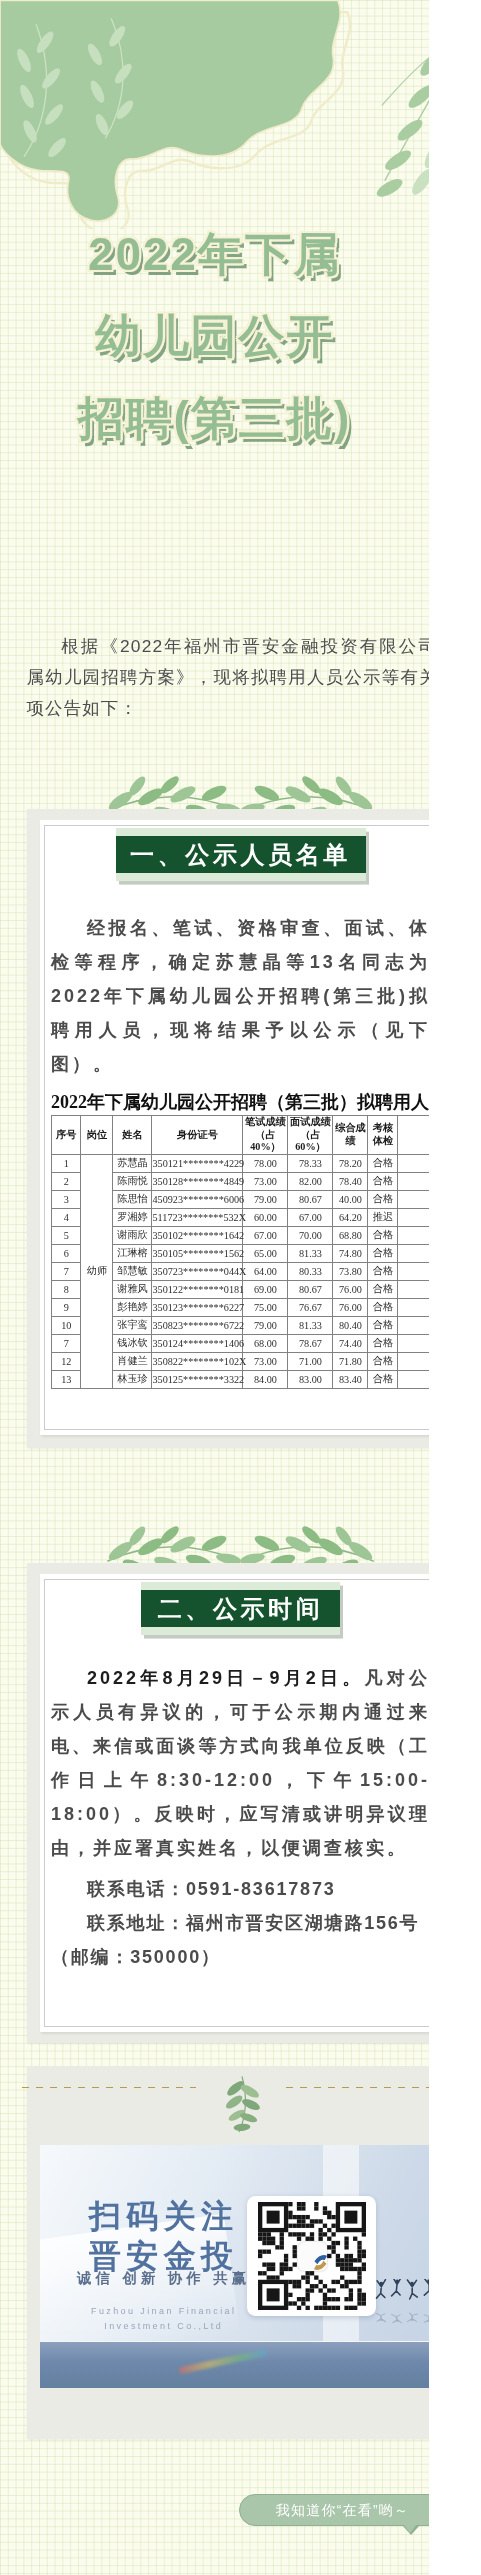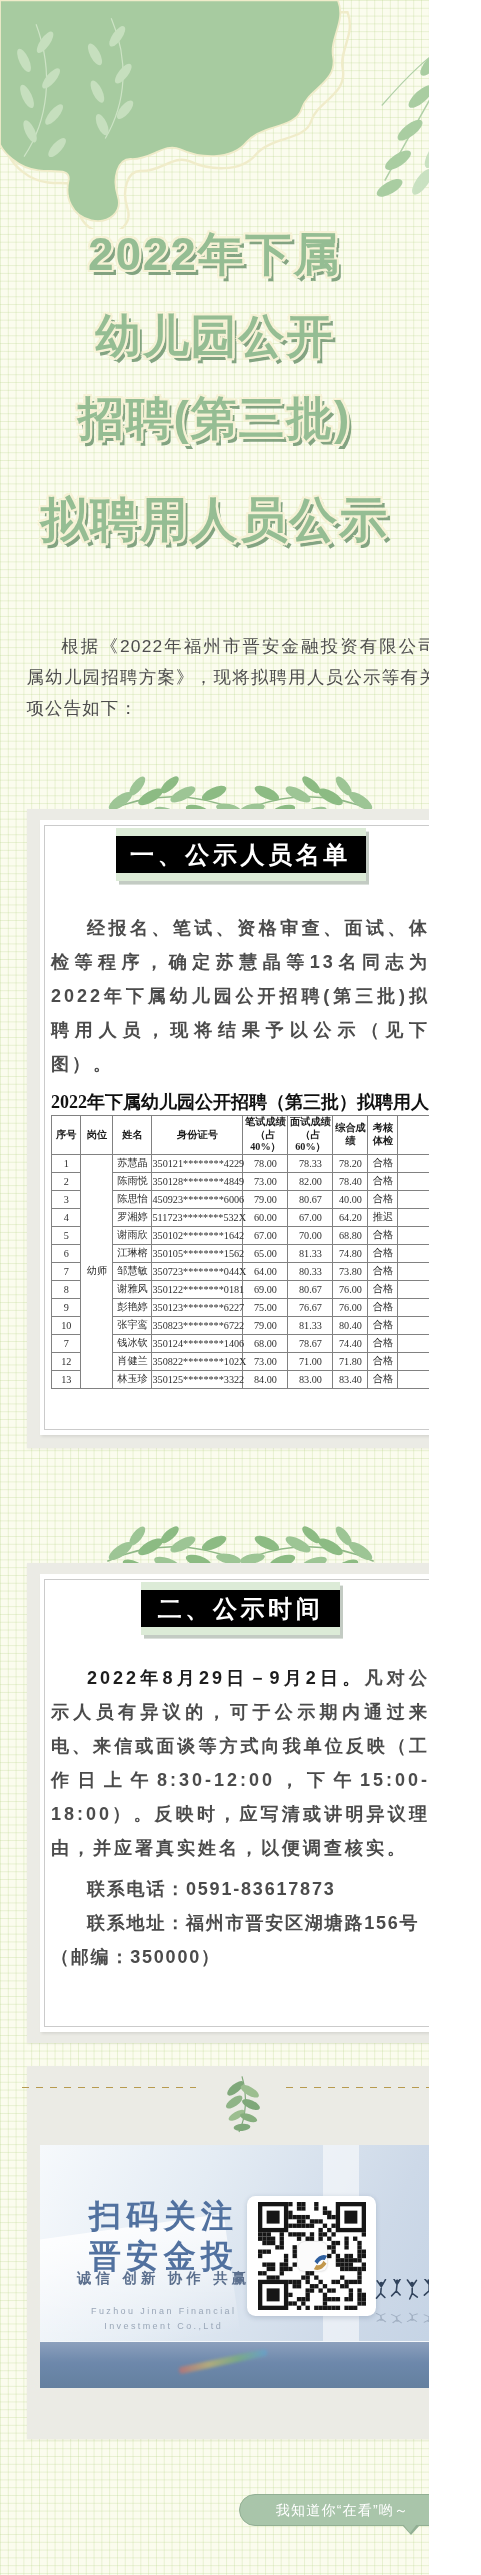--- a/index.html
+++ b/index.html
@@ -32,21 +32,21 @@
   .panel{position:absolute;left:27px;width:427px;background:#ebebe5;box-shadow:0 1.2px 2.4px rgba(0,0,0,.06);}
   .card{position:absolute;left:12.6px;right:12.6px;background:#fff;box-shadow:1.2px 1.8px 3px rgba(0,0,0,.10);}
   .card-frame{position:absolute;inset:4.8px;border:0.6px solid #cbcbcb;pointer-events:none;}
   .card-content{position:relative;padding:0 11.4px;}
   
   .sec-banner{
     margin:8.4px auto 0 auto;background:#dcebd7;padding:7.8px 0;
     box-shadow:3px 3.6px 0 rgba(104,124,104,.40);
   }
   .sec-banner .bar{
-    background:#000000;height:37px;line-height:37px;text-align:center;
+    background:#14532d;height:37px;line-height:37px;text-align:center;
     color:#fff;font-weight:bold;font-size:24px;letter-spacing:3.6px;
   }
   
   .card-p{
     margin:30px 0 0 0;font-size:18px;line-height:34px;letter-spacing:3px;
     color:#4b4b4b;font-weight:600;text-indent:2em;text-align:justify;
   }
   .contact-line{
     margin:0;font-size:18px;line-height:34px;letter-spacing:1.8px;
     color:#4b4b4b;font-weight:600;text-indent:2em;
@@ -195,21 +195,20 @@
       <ellipse cx="722" cy="256" rx="26" ry="10" fill="#c9e1c1" transform="rotate(-60 722 256)"></ellipse>
       <ellipse cx="662" cy="266" rx="25" ry="10" fill="#a9cda1" transform="rotate(-34 662 266)"></ellipse>
       <ellipse cx="702" cy="302" rx="25" ry="10" fill="#c9e1c1" transform="rotate(-55 702 302)"></ellipse>
       <ellipse cx="648" cy="312" rx="24" ry="10" fill="#a9cda1" transform="rotate(-30 648 312)"></ellipse>
     </g>
   </svg>
 
   <div class="hero-line" style="top:224px">2022年下属</div>
   <div class="hero-line" style="top:306px">幼儿园公开</div>
   <div class="hero-line" style="top:388px">招聘(第三批)</div>
-  <div class="hero-line" style="top:488px;font-size:48px">拟聘用人员公示</div>
 
   <p class="intro">根据《2022年福州市晋安金融投资有限公司下属幼儿园招聘方案》，现将拟聘用人员公示等有关事项公告如下：</p>
 
   <svg class="abs" style="top:774px;left:102px" width="277" height="66" viewBox="0 0 460 110">
       <use href="#garland"></use>
     </svg>
 
   <div class="panel" style="top:809px;height:639px">
     <div class="card" style="top:10.8px;bottom:13.2px">
       <div class="card-frame"></div>

